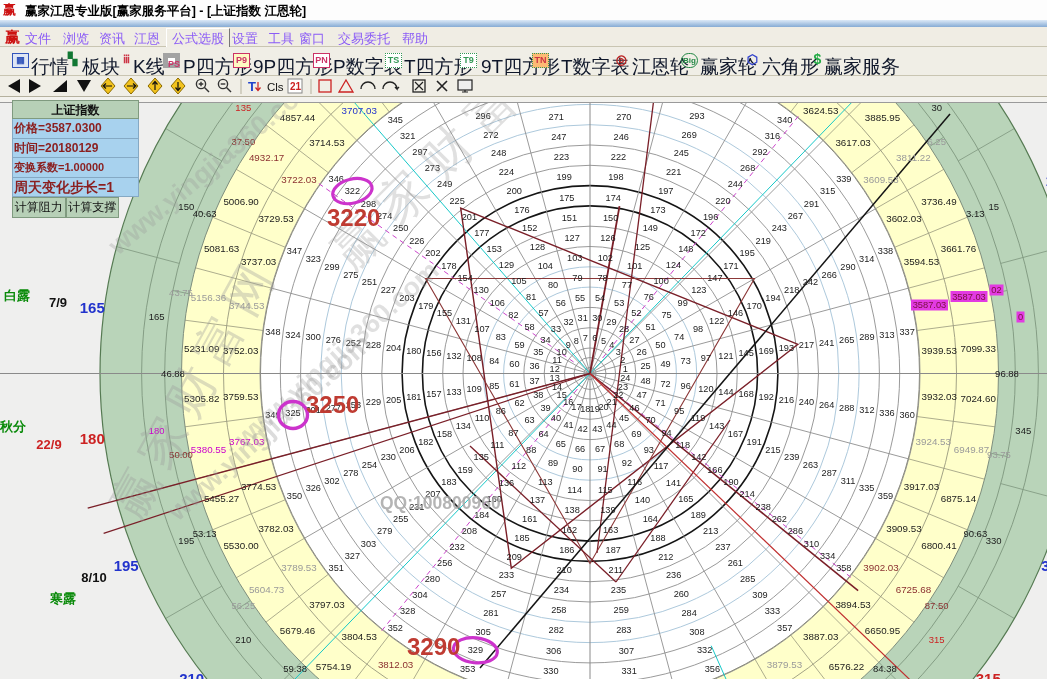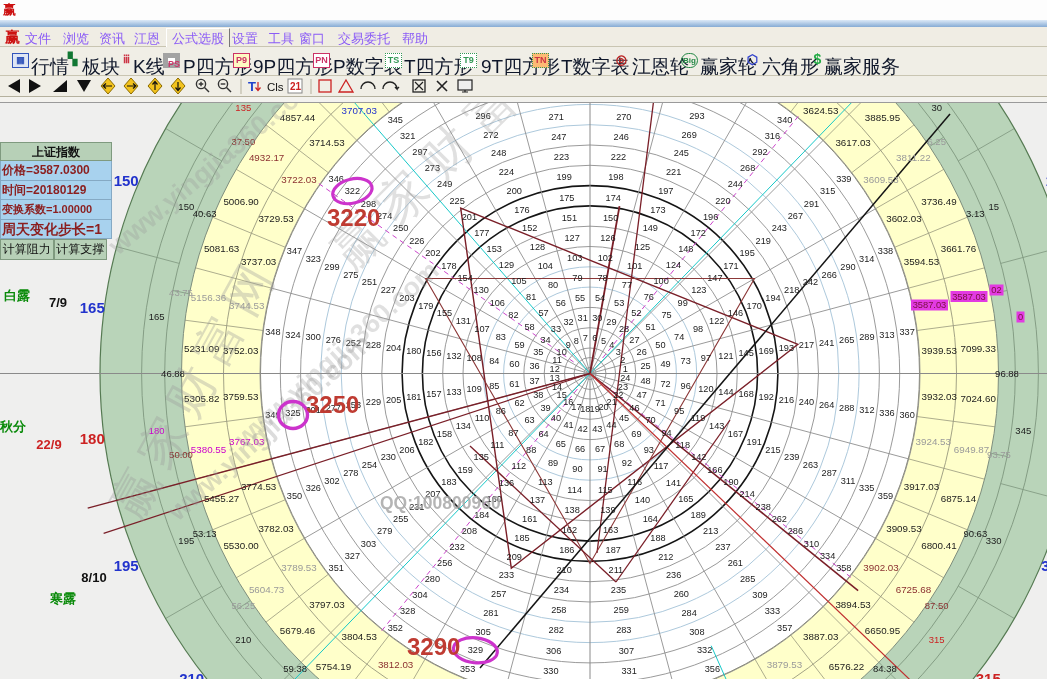--- a/index.html
+++ b/index.html
@@ -5,30 +5,31 @@
 body { width:1047px; height:679px; overflow:hidden; position:relative; font-family:"Liberation Sans", sans-serif; background:#f3f2ee; }
 .titlebar { position:absolute; left:0; top:0; width:1047px; height:20px; background:#fdfdfd; }
 .titlebar .ico { position:absolute; left:3px; top:2px; width:13px; height:15px; color:#cc1111; font-weight:bold; font-size:13px; line-height:15px; }
 .titlebar .txt { position:absolute; left:25px; top:3px; font-size:12.5px; color:#000; font-weight:bold; }
 .bluestrip { position:absolute; left:0; top:20px; width:1047px; height:7px; background:linear-gradient(#dce9f7,#86abd4); }
 .menubar { position:absolute; left:0; top:27px; width:1047px; height:20px; background:#f0ede4; border-bottom:1px solid #c9c5b2; }
 .menubar span { position:absolute; top:3px; font-size:13px; color:#8b5cf6; }
 .toolbar1 { position:absolute; left:0; top:47px; width:1047px; height:29px; background:#f0eee6; border-bottom:1px solid #c9c5b2; }
 .toolbar1 span.lbl { position:absolute; top:7px; font-size:19px; color:#0f172a; }
 .toolbar2 { position:absolute; left:0; top:76px; width:1047px; height:21px; background:#f0eee6; border-bottom:1px solid #b5b19e; }
-.panel { position:absolute; left:0; top:100px; width:112px; z-index:5; font-size:12px;margin-top:42px; }
+.panel { position:absolute; left:12px; top:100px; width:127px; z-index:5; font-size:12px; }
 .panel .hd { height:19px; background:#b7d0b7; border:1px solid #7f9a7f; text-align:center; font-weight:bold; line-height:18px; color:#111; }
 .panel .row { height:19.5px; background:#a8d2ee; border:1px solid #85a9c4; border-top:none; line-height:18px; color:#8b1f1f; font-weight:bold; padding-left:1px; }
 .panel .btns { height:21px; }
 .panel .btns div { float:left; width:53.5px; height:21px; background:#b7d0b7; border:1px solid #7f9a7f; text-align:center; line-height:19px; color:#111; font-size:12px; }
 .icon16 { position:absolute; top:6px; width:17px; height:15px; font-size:9px; line-height:13px; text-align:center; font-weight:bold; }
 </style></head>
 <body>
 <div class="titlebar">
  <div class="ico">赢</div>
+ <div class="txt">赢家江恩专业版[赢家服务平台] - [上证指数 江恩轮]</div>
 </div>
 <div class="bluestrip"></div>
 <div class="menubar">
  <span style="left:5px;color:#cc1111;font-weight:bold;font-size:15px;top:1px">赢</span>
  <span style="left:25px">文件</span>
     <span style="left:63px">浏览</span>
     <span style="left:99px">资讯</span>
  <span style="left:134px">江恩</span>
  <span style="left:166px;border:1px solid;border-color:#fff #777 #777 #fff;padding:1px 5px;top:1px;background:#f0ede4">公式选股</span>
  <span style="left:232px">设置</span>

